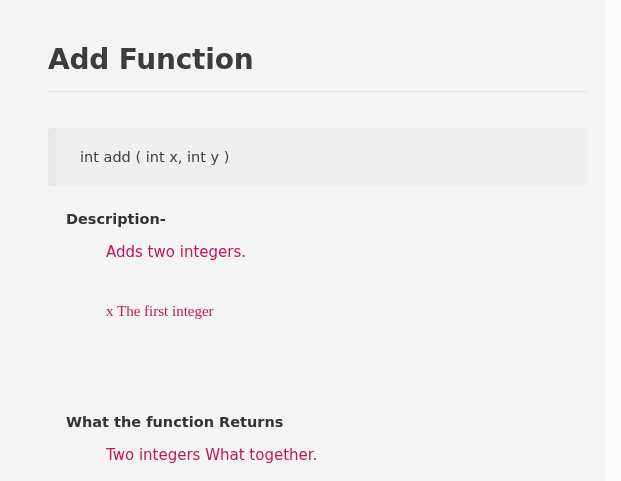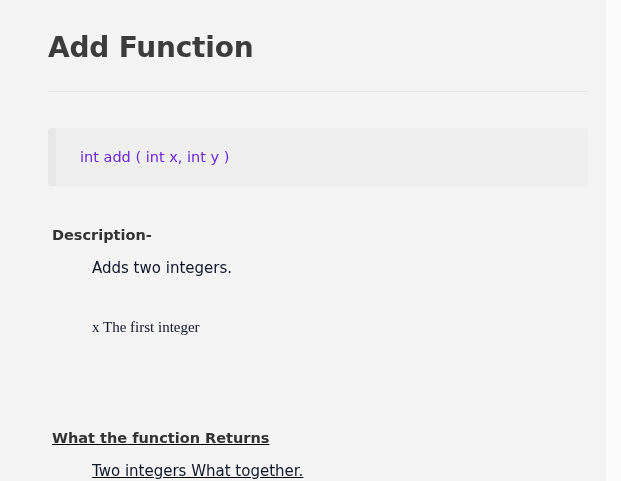--- a/index.html
+++ b/index.html
@@ -33,21 +33,21 @@
   }
   .content {
     position: absolute;
     left: 48px;
     top: 0;
     width: 540px;
   }
   .page-title {
     position: absolute;
     left: 0;
-    top: 12px;
+    top: 24px;
     font-size: 28px;
     font-weight: bold;
     color: #3c3c3c;
     letter-spacing: -0.2px;
     line-height: 34px;
     white-space: nowrap;
   }
   .divider {
     position: absolute;
     left: 0;
@@ -74,51 +74,50 @@
     height: 58px;
     background: #e7e7e7;
   }
   .signature-text {
     position: absolute;
     left: 32px;
     top: 0;
     height: 58px;
     line-height: 58px;
     font-size: 14.5px;
-    color: #6d28d9;
+    color: #404040;
     white-space: nowrap;
   }
   .section {
     position: absolute;
-    left: 4px;
+    left: 18px;
     width: 540px;
-    margin-top: 16px;
   }
   .section-heading {
     font-size: 14.5px;
     font-weight: bold;
     color: #333333;
     line-height: 20px;
     white-space: nowrap;
   }
   .section-body {
     margin-left: 40px;
     font-size: 15px;
-    color: #0f172a;
+    color: #be185d;
     line-height: 22px;
   }
   .body-line {
     white-space: nowrap;
   }
   .sec-description { top: 209px; }
   .sec-description .section-body { margin-top: 12px; }
   .sec-parameters { top: 288px; }
   .sec-parameters .section-body { margin-top: 12px; font-family: Liberation Serif, serif; }
   .sec-parameters .body-line + .body-line { margin-top: 24px; }
-  .sec-returns { top: 412px; text-decoration: underline; }
+  .sec-returns { top: 412px; }
   .sec-returns .section-body { margin-top: 12px; }
 </style>
 </head>
 <body>
 
 <div class="page">
   <div class="content">
 
     <h1 class="page-title">Add Function</h1>
 

